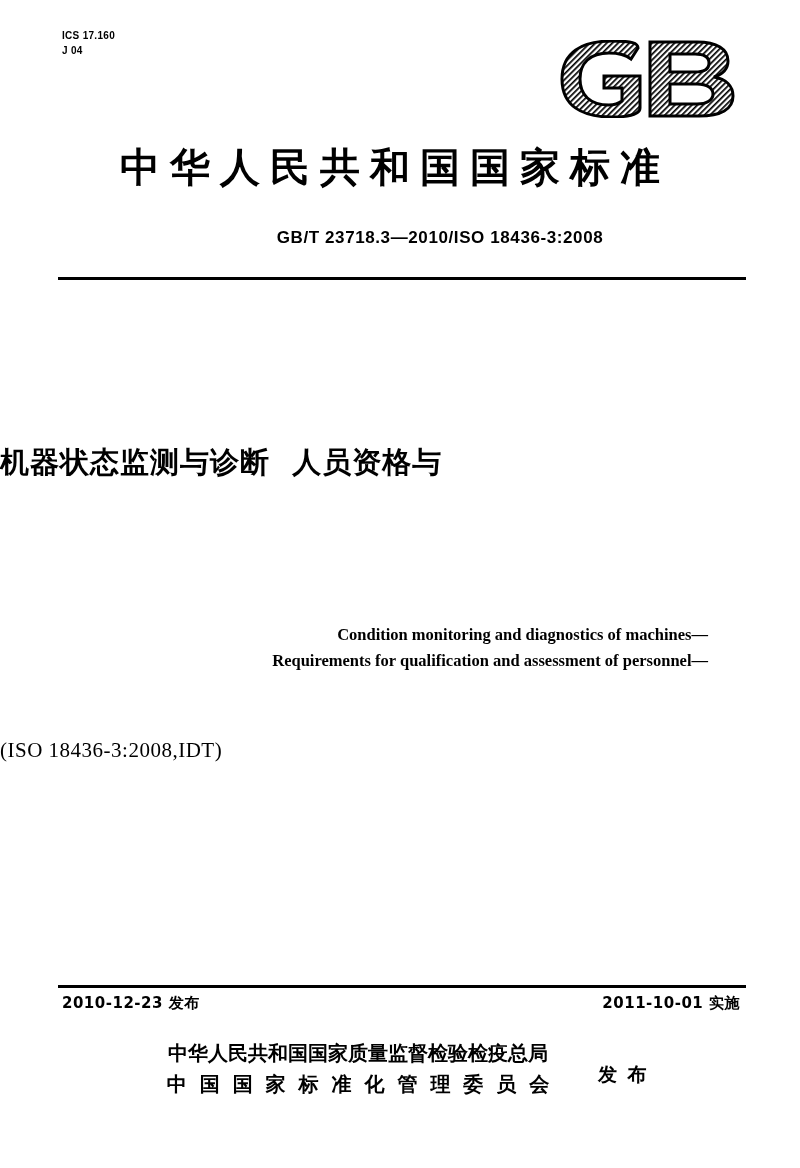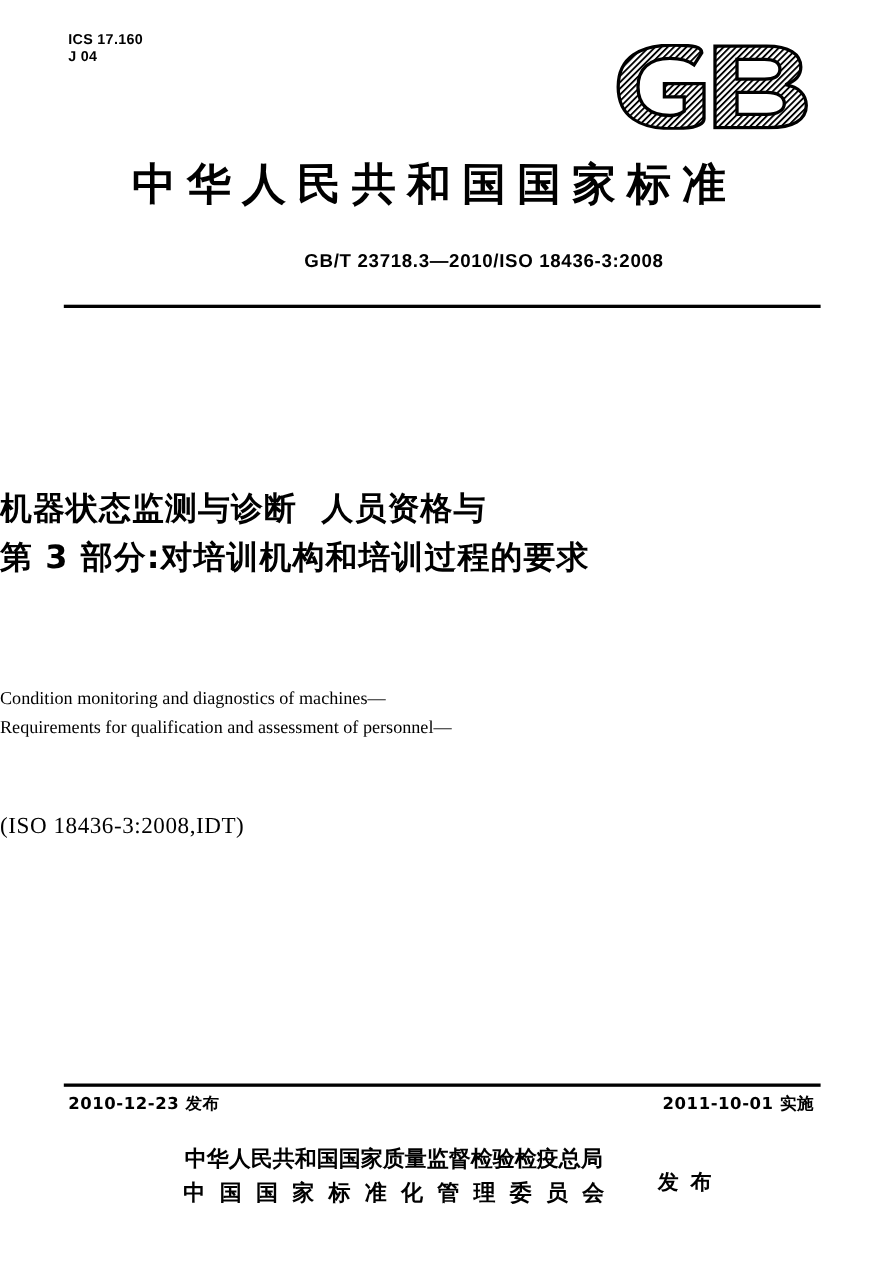--- a/index.html
+++ b/index.html
@@ -23,21 +23,21 @@
     background: #ffffff;
   }
 
   
   .ics-block {
     position: absolute;
     left: 62px;
     top: 28px;
     font-family: "Liberation Sans", sans-serif;
     font-weight: bold;
-    font-size: 13px;
+    font-size: 10px;
     line-height: 15px;
     letter-spacing: 0.3px;
   }
 
   
   .gb-logo {
     position: absolute;
     right: 58px;
     top: 40px;
     width: 190px;
@@ -98,23 +98,23 @@
     letter-spacing: 1px;
   }
   .cn-title .line { display: block; white-space: pre; }
 
   
   .en-title {
     position: absolute;
     left: 0;
     top: 622px;
     width: 708px;
-    text-align: left;
+    text-align: right;
     font-family: "Liberation Serif", serif;
-    font-weight: normal;
+    font-weight: bold;
     font-size: 16.5px;
     line-height: 26px;
   }
   .en-title .line { display: block; }
 
   
   .idt-line {
     position: absolute;
     left: 0;
     top: 738px;
@@ -207,21 +207,20 @@
   </div>
 
   <div class="cn-standard-title">中华人民共和国国家标准</div>
 
   <div class="std-number">GB/T 23718.3—2010/ISO 18436-3:2008</div>
 
   <div class="rule-top"></div>
 
   <div class="cn-title">
     <span class="line">机器状态监测与诊断  人员资格与</span>
-    <span class="line">第 3 部分:对培训机构和培训过程的要求</span>
   </div>
 
   <div class="en-title">
     <span class="line">Condition monitoring and diagnostics of machines—</span>
     <span class="line">Requirements for qualification and assessment of personnel—</span>
   </div>
 
   <div class="idt-line">(ISO 18436-3:2008,IDT)</div>
 
   <div class="rule-bottom"></div>

